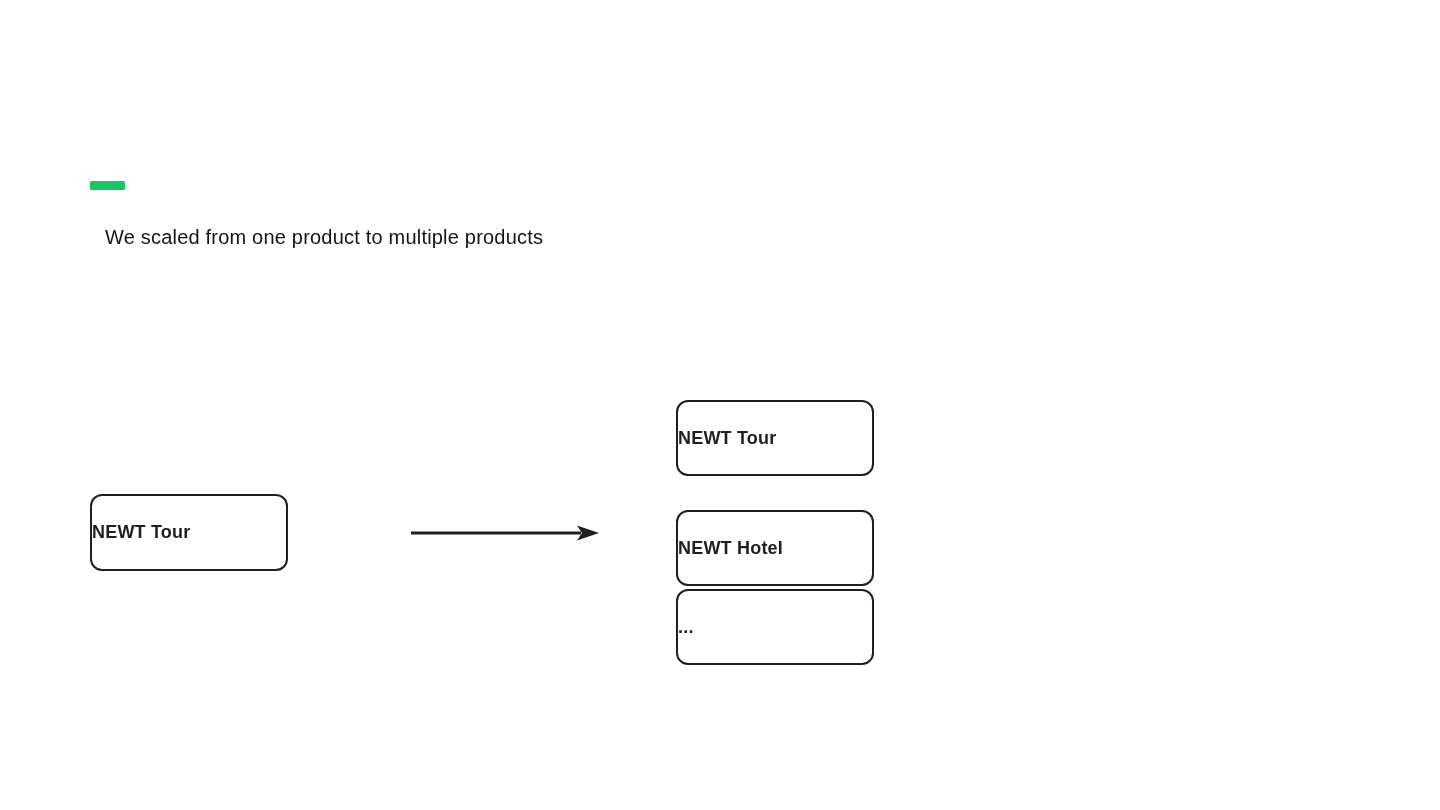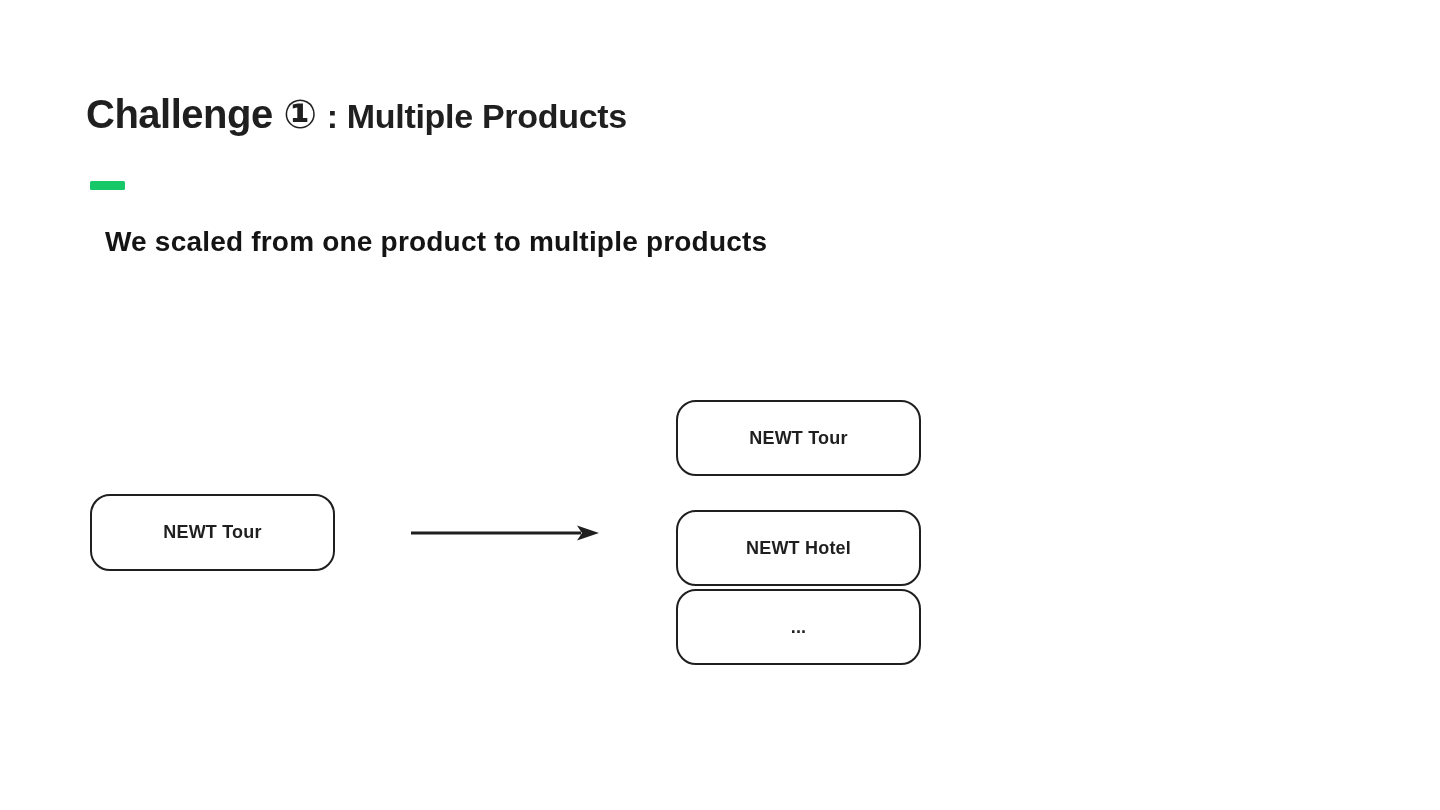--- a/index.html
+++ b/index.html
@@ -48,44 +48,44 @@
     border-radius: 1.5px;
     background: #17c868; 
   }
 
   
   .subtitle {
     position: absolute;
     left: 105px;
     top: 226px;
     margin: 0;
-    font-size: 28px;
-    font-weight: 700;
+    font-size: 20px;
+    font-weight: 400;
     color: #141414;
     letter-spacing: 0.2px;
     white-space: nowrap;
     text-align: right;
   }
 
   
   .diagram {
     position: absolute;
     inset: 0;
   }
   .node {
     position: absolute;
-    width: 245px;
+    width: 198px;
     height: 76px;
     box-sizing: border-box;
     border: 2.5px solid #1f1f1f;
-    border-radius: 20px;
+    border-radius: 12px;
     background: #ffffff;
     display: flex;
     align-items: center;
-    justify-content: center;
+    justify-content: flex-start;
     font-size: 18px;
     font-weight: 700;
     color: #1f1f1f;
     letter-spacing: 0.2px;
   }
   .node-before  { left: 90px;  top: 494px; height: 77px; }
   .node-after-1 { left: 676px; top: 400px; }
   .node-after-2 { left: 676px; top: 510px; }
   .node-after-3 { left: 676px; top: 589px; }
 
@@ -95,23 +95,20 @@
     top: 524px;
     width: 192px;
     height: 18px;
   }
 </style>
 </head>
 <body>
 
 <div class="slide">
 
-  <h1 class="title">
-    <span class="title-main" data-bind="slide.title_prefix">Challenge ①</span><span class="title-sub" data-bind="slide.title_suffix">: Multiple Products</span>
-  </h1>
 
   <div class="accent-bar" data-bind-bg="colors.accent_green" style="background-color: rgb(23, 200, 104);"></div>
 
   <p class="subtitle" data-bind="slide.subtitle">We scaled from one product to multiple products</p>
 
   <div class="diagram">
 
     <div class="node node-before">
       <span data-bind="diagram.before_node">NEWT Tour</span>
     </div>

